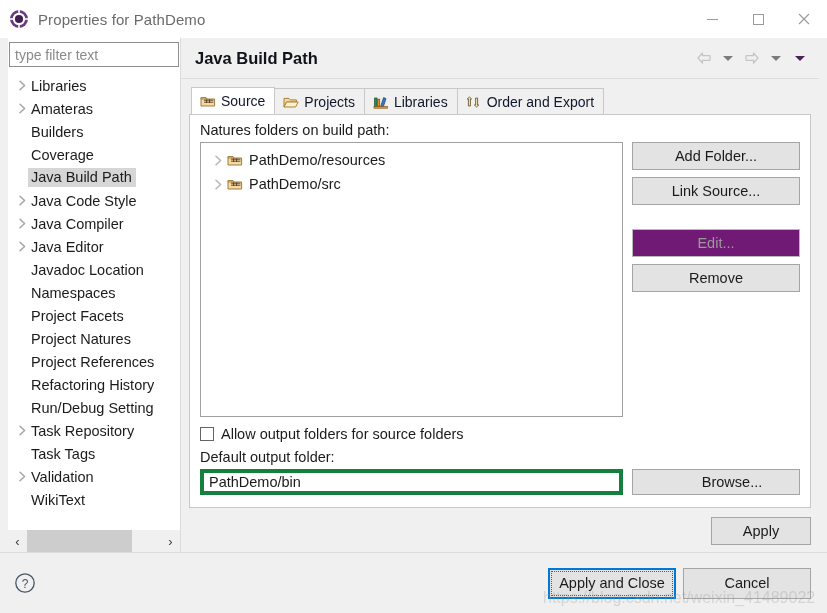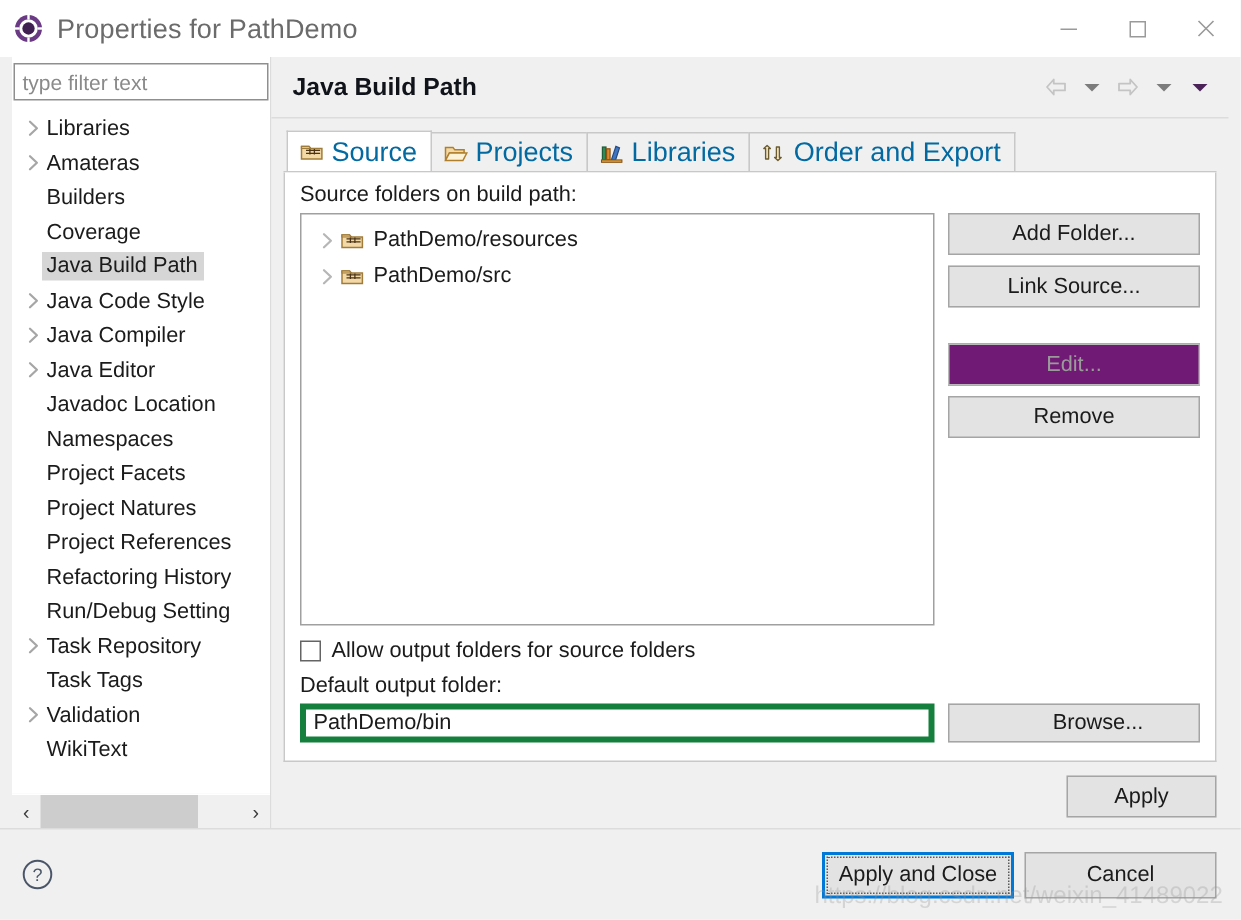--- a/index.html
+++ b/index.html
@@ -35,21 +35,21 @@
     position: relative;
   }
   .title-icon {
     width: 20px;
     height: 20px;
     margin-left: 9px;
     margin-right: 9px;
     flex: none;
   }
   .title-text {
-    font-size: 18px;
+    font-size: 15px;
     color: #6b6b6b;
     letter-spacing: .1px;
   }
   .win-controls {
     position: absolute;
     right: 0;
     top: 0;
     height: 38px;
     display: flex;
   }
@@ -233,22 +233,22 @@
     flex: none;
     border-bottom: 1px solid #c8c8c8;
     padding-left: 2px;
   }
   .tab {
     height: 26px;
     display: flex;
     align-items: center;
     gap: 5px;
     padding: 0 9px 0 8px;
-    font-size: 18px;
-    color: #0369a1;
+    font-size: 14px;
+    color: #0f172a;
     background: #f0f0f0;
     border: 1px solid #c8c8c8;
     border-bottom: none;
     margin-right: -1px;
     box-sizing: border-box;
     position: relative;
   }
   .tab.active {
     background: #ffffff;
     height: 27px;
@@ -656,21 +656,21 @@
             <div class="tab">
               <span class="tab-icon"><svg viewBox="0 0 16 16" width="16" height="16">
                   <path d="M3.4 3 L5.6 5 L4.4 5 L4.4 12 L2.4 12 L2.4 5 L1.2 5 Z" fill="#f6e8c8" stroke="#6a5a2e" stroke-width="0.9" stroke-linejoin="round"></path>
                   <path d="M10.6 13 L8.4 11 L9.6 11 L9.6 4 L11.6 4 L11.6 11 L12.8 11 Z" fill="#f6e8c8" stroke="#6a5a2e" stroke-width="0.9" stroke-linejoin="round"></path>
                 </svg></span>
               <span>Order and Export</span>
             </div>
           </div>
 
         <div class="tab-panel">
-          <div class="field-label">Source folders on build path:</div>
+          <div class="field-label">Natures folders on build path:</div>
 
           <div class="row-main">
             <div class="src-tree">
 
             <div class="src-item">
                   <span class="src-arrow">
                     <svg width="9" height="11" viewBox="0 0 9 11">
                       <path d="M2 1.2 L6.6 5.5 L2 9.8" fill="none" stroke="#b6b6b6" stroke-width="1.5" stroke-linecap="round" stroke-linejoin="round"></path>
                     </svg>
                   </span>

